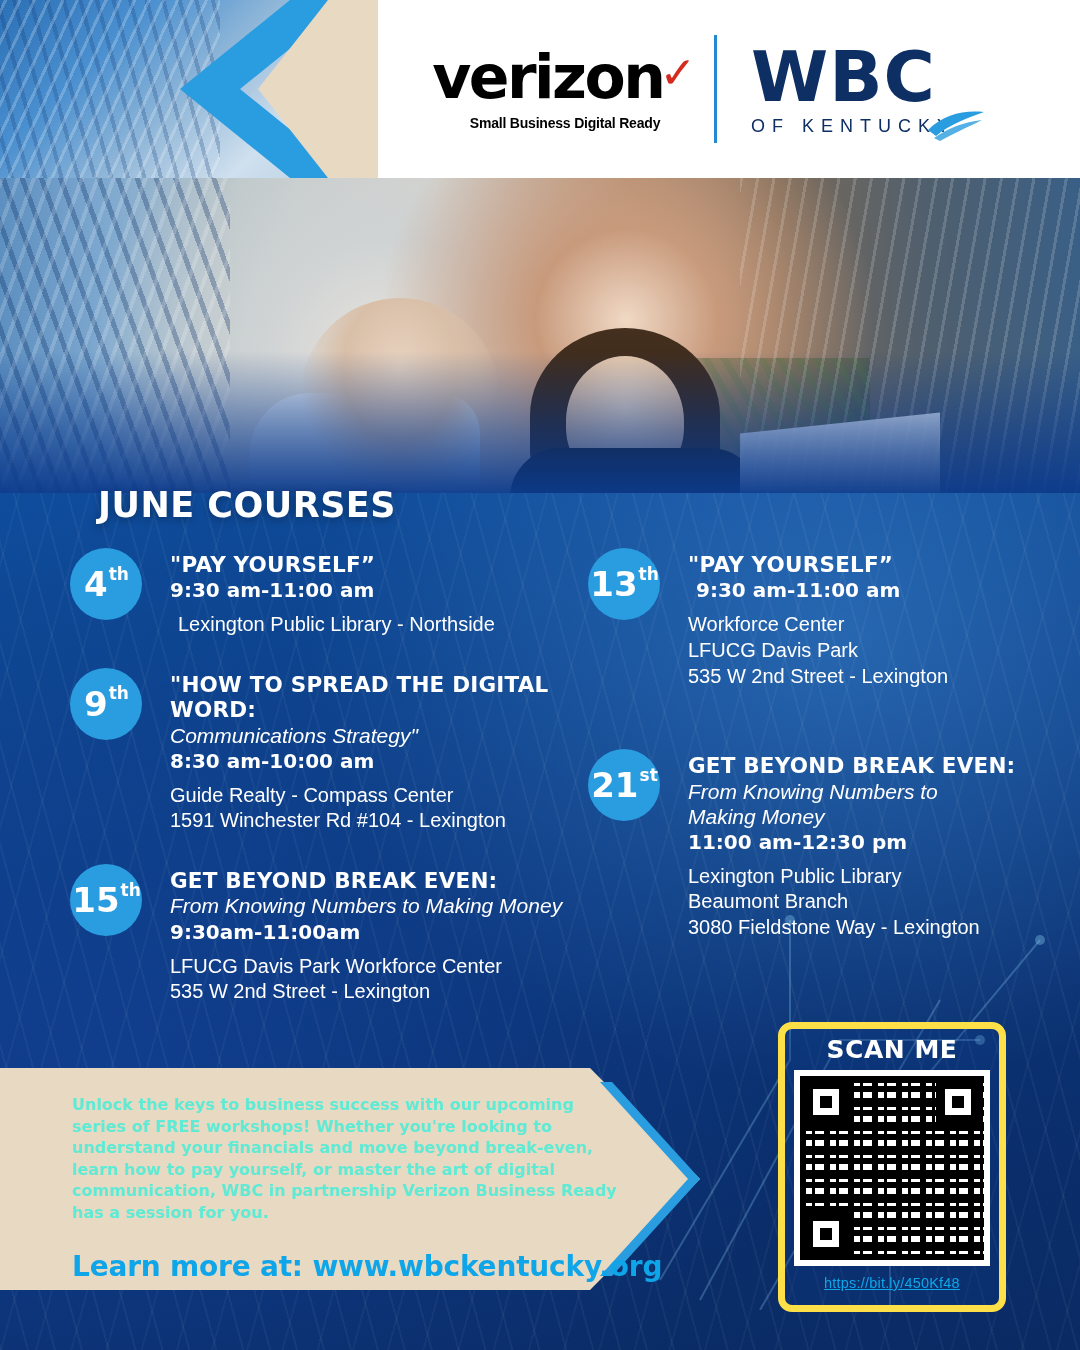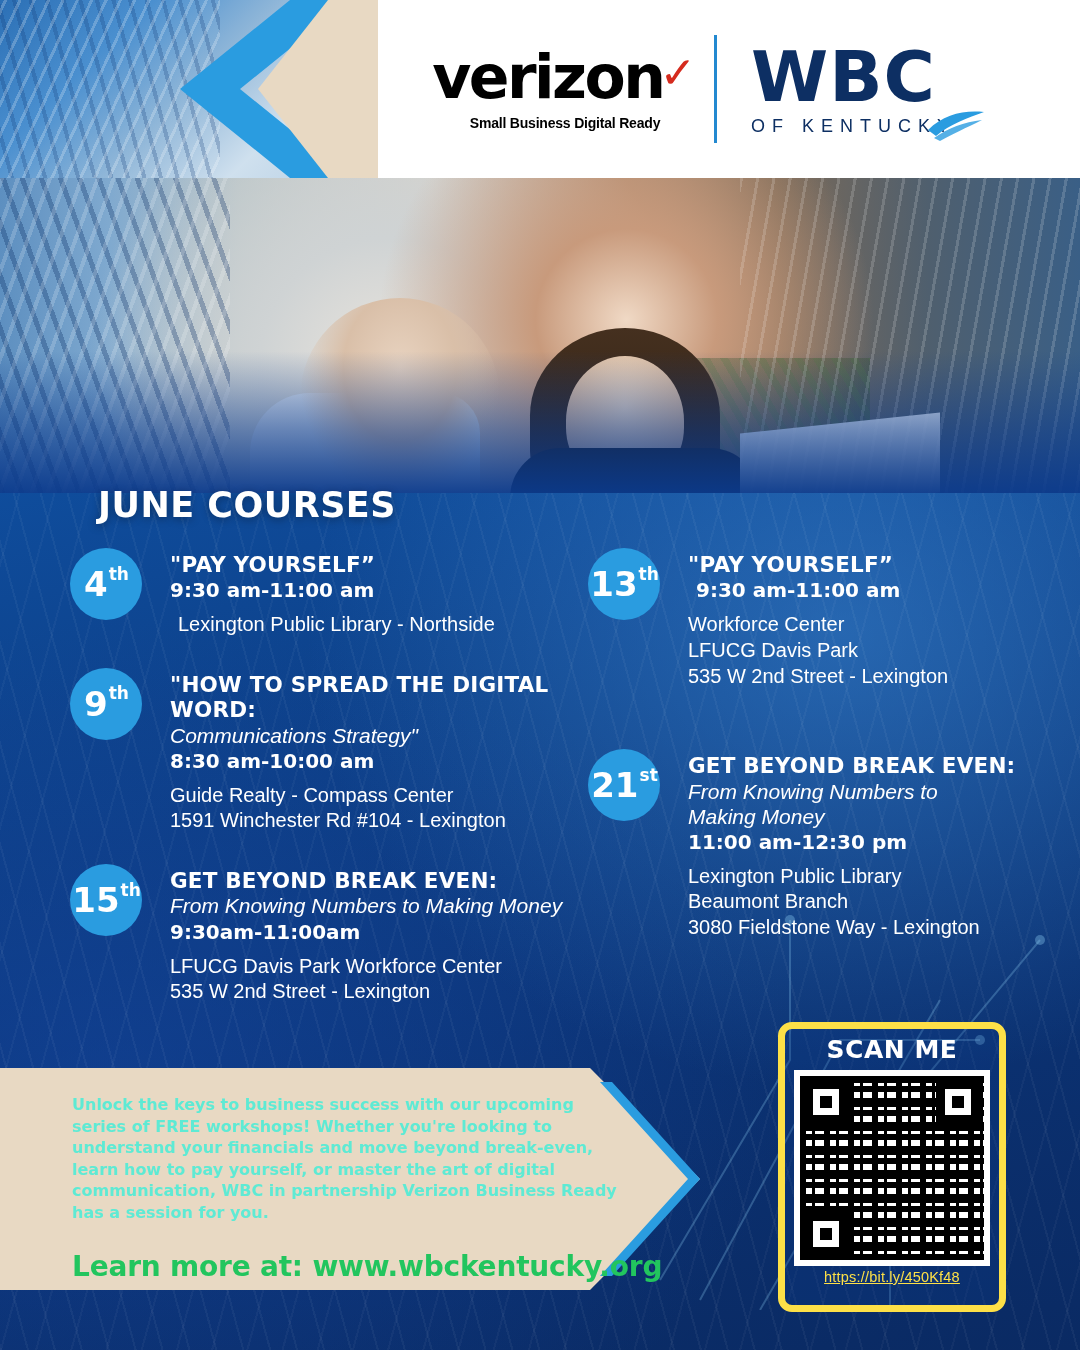--- a/index.html
+++ b/index.html
@@ -248,21 +248,21 @@
     font-weight: bold;
     font-size: 16px;
     line-height: 1.35;
     color: #5eead4;
   }
   .banner-cta {
     position: absolute; left: 72px; top: 182px;
     font-family: "DejaVu Sans", sans-serif;
     font-weight: bold;
     font-size: 28px;
-    color: #22c55e;
+    color: #0ea5e9;
     letter-spacing: -.2px;
   }
 
   
   .qrwrap {
     position: absolute; left: 778px; top: 1022px; width: 228px; height: 290px;
     border: 7px solid #fde047;
     border-radius: 14px;
     background: rgba(11,58,140,.25);
     z-index: 9;
@@ -296,22 +296,22 @@
     background: #fff; border: 9px solid #000;
   }
   .qr-eye.tl { left: 4px; top: 4px; }
   .qr-eye.tr { right: 4px; top: 4px; }
   .qr-eye.bl { left: 4px; bottom: 4px; }
   .qr-eye:after {
     content:""; position:absolute; inset: 7px; background:#000;
   }
   .qrlink {
     font-size: 14.5px;
-    color: #fde047;
-    margin-top: 3px;
+    color: #0ea5e9;
+    margin-top: 9px;
     display: inline-block;
     letter-spacing: .2px;
   }
 
   
   .circuit {
     position: absolute; z-index: 2; pointer-events: none;
   }
 </style>
 </head>

